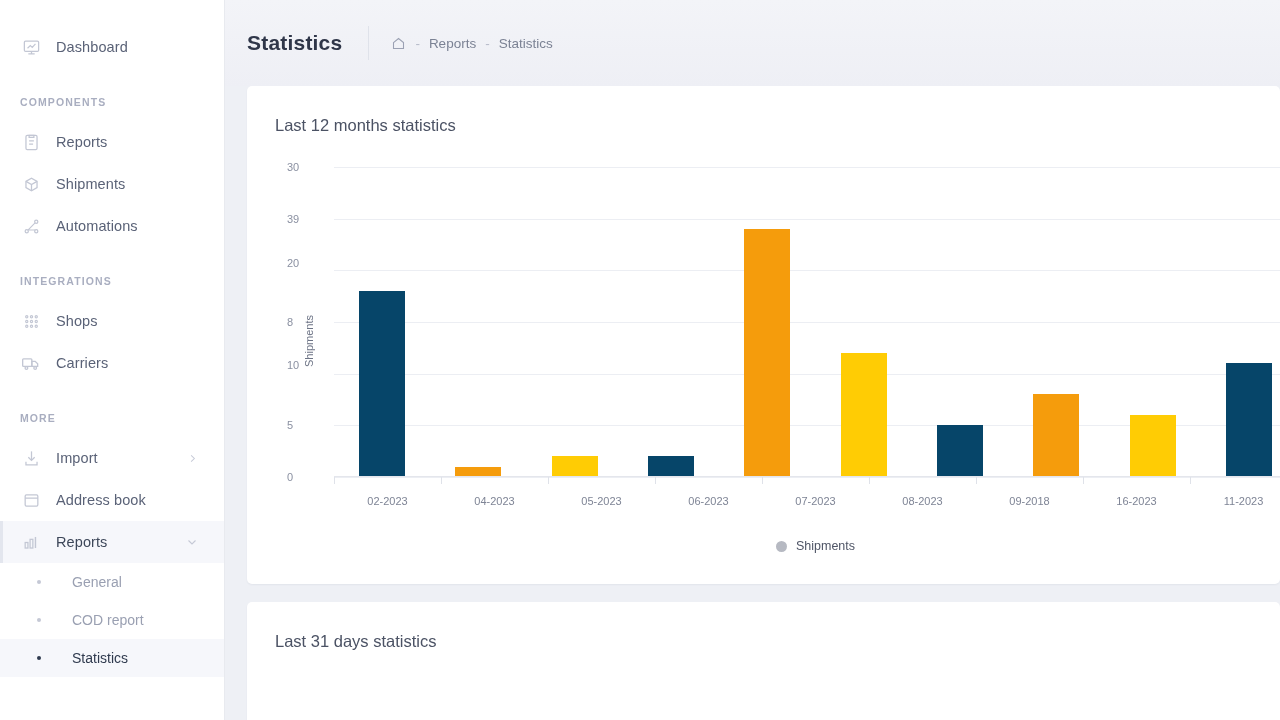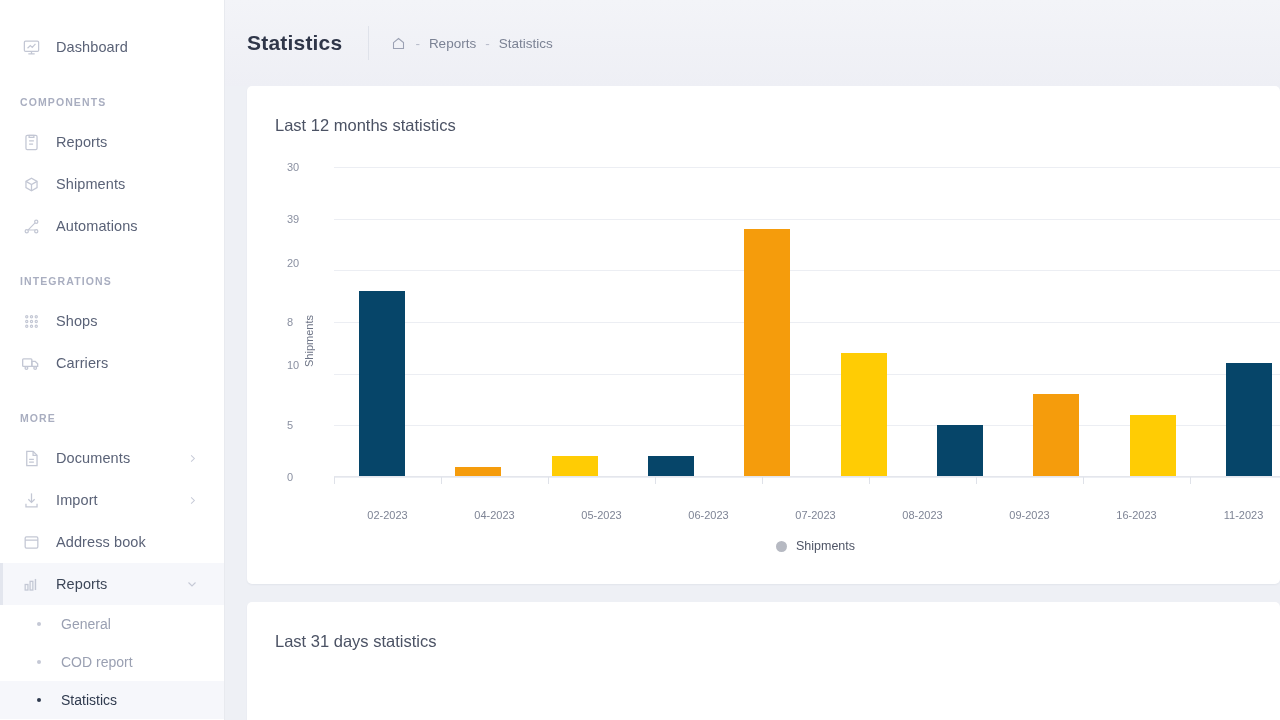--- a/index.html
+++ b/index.html
@@ -59,21 +59,21 @@
     letter-spacing: 1.1px;
     color: #a9aec0;
     padding-left: 20px;
     text-transform: uppercase;
     font-weight: 600;
   }
   .sub-item {
     display: flex; align-items: center;
     height: 38px;
     padding-left: 34px;
-    gap: 20px;
+    gap: 31px;
     cursor: pointer;
   }
   .sub-item .dot {
     width: 4px; height: 4px; border-radius: 50%;
     background: #c4c8d5;
     flex: 0 0 4px;
     margin-left: 3px;
   }
   .sub-item .label { font-size: 14px; color: #9aa0b2; }
   .sub-item.active { background: #f6f7fb; }
@@ -186,21 +186,21 @@
     position: absolute;
     left: 47px; right: 0; bottom: 0;
     height: 44px;
     display: flex;
   }
   .xcell {
     flex: 1 1 0;
     position: relative;
     display: flex;
     justify-content: center;
-    padding-top: 32px;
+    padding-top: 18px;
   }
   .xcell::before {
     content: "";
     position: absolute;
     left: 0; top: 0;
     width: 1px; height: 7px;
     background: #dfe2e9;
   }
   .xcell:last-child::after {
     content: "";
@@ -313,35 +313,20 @@
         </svg>
       </span>
       <span class="label">Carriers</span>
     </div>
 
     <div style="height:28px"></div>
 
     <div class="section-label">MORE</div>
     <div style="height:13px"></div>
 
-    <div class="nav-item">
-      <span class="icon">
-        <svg width="19" height="19" viewBox="0 0 24 24" fill="none" stroke="currentColor" stroke-width="1.6">
-          <path d="M6 3h8l5 5v13H6z"></path>
-            <path d="M14 3v5h5"></path>
-            <path d="M9 13h6M9 16.5h6"></path>
-        </svg>
-      </span>
-      <span class="label">Documents</span>
-      <span class="chev">
-        <svg width="11" height="11" viewBox="0 0 24 24" fill="none" stroke="currentColor" stroke-width="2.2">
-            <path d="M9 5l7 7-7 7"></path>
-          </svg>
-      </span>
-    </div>
 
     <div class="nav-item">
       <span class="icon">
         <svg width="19" height="19" viewBox="0 0 24 24" fill="none" stroke="currentColor" stroke-width="1.6">
           <path d="M12 3v11"></path>
             <path d="M8 10.5l4 4 4-4"></path>
             <path d="M5 16v4h14v-4"></path>
         </svg>
       </span>
       <span class="label">Import</span>
@@ -481,21 +466,21 @@
               <div class="xcell">
                 <span class="xtick">06-2023</span>
               </div>
               <div class="xcell">
                 <span class="xtick">07-2023</span>
               </div>
               <div class="xcell">
                 <span class="xtick">08-2023</span>
               </div>
               <div class="xcell">
-                <span class="xtick">09-2023</span>
+                <span class="xtick">09-2018</span>
               </div>
               <div class="xcell">
                 <span class="xtick">16-2023</span>
               </div>
               <div class="xcell">
                 <span class="xtick">11-2023</span>
               </div>
             </div>
           <div class="plot" style="pointer-events:none;background:transparent;"></div>
           <div class="legend">

